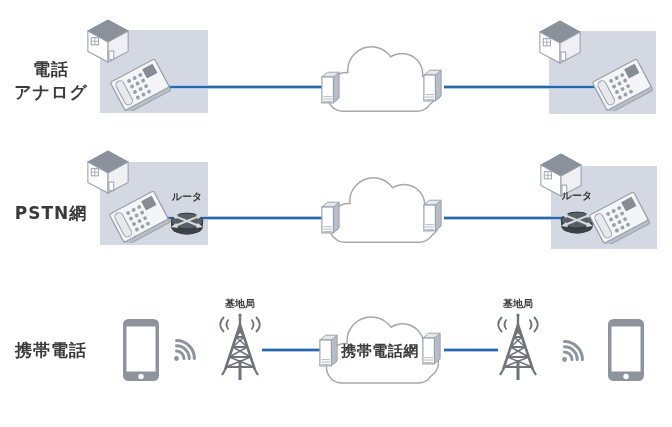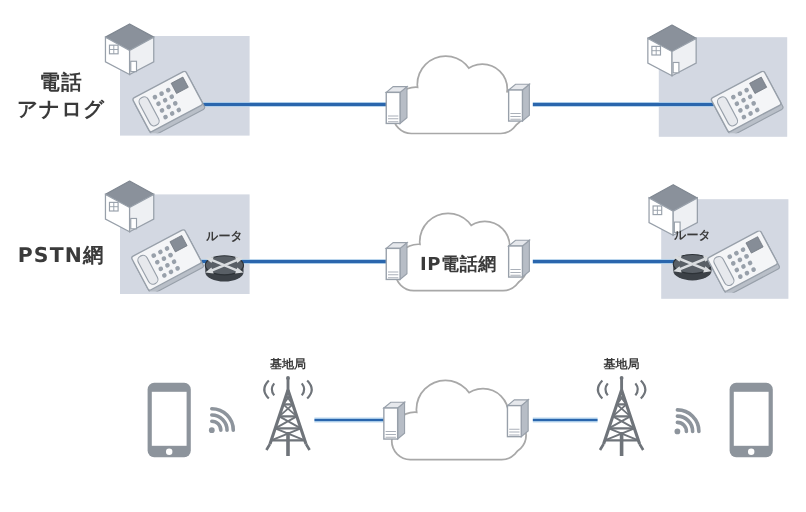--- a/index.html
+++ b/index.html
@@ -224,21 +224,20 @@
           <use href="#sym-router"></use>
         </svg>
       </div>
     <div class="icon" style="left:585px;top:192px;width:68px;height:52px;">
         <svg>
           <use href="#sym-phone"></use>
         </svg>
       </div>
 
     <div class="row-label" style="left:4px;top:202px;width:94px;">PSTN網</div>
-    <div class="net-label" style="left:316px;top:211px;width:132px;">IP電話網</div>
     <div class="mini-label slant" style="left:162px;top:190px;width:50px;">ルータ</div>
     <div class="mini-label slant" style="left:552px;top:189px;width:50px;">ルータ</div>
   </section>
 
   <section class="layer">
     <div class="link" style="left:262px;top:348px;width:72px;"></div>
     <div class="link" style="left:444px;top:348px;width:54px;"></div>
 
     <div class="icon" style="left:313px;top:306px;width:134px;height:88px;">
         <svg>
@@ -281,16 +280,18 @@
         <svg>
           <use href="#sym-wifi"></use>
         </svg>
       </div>
     <div class="icon" style="left:607px;top:318px;width:38px;height:64px;">
         <svg>
           <use href="#sym-mobile"></use>
         </svg>
       </div>
 
+    <div class="row-label" style="left:4px;top:339px;width:94px;">携帯電話</div>
+    <div class="net-label" style="left:313px;top:342px;width:134px;">携帯電話網</div>
     <div class="mini-label" style="left:208px;top:297px;width:64px;">基地局</div>
     <div class="mini-label" style="left:486px;top:297px;width:64px;">基地局</div>
   </section>
 </div>
 
 </body></html>

